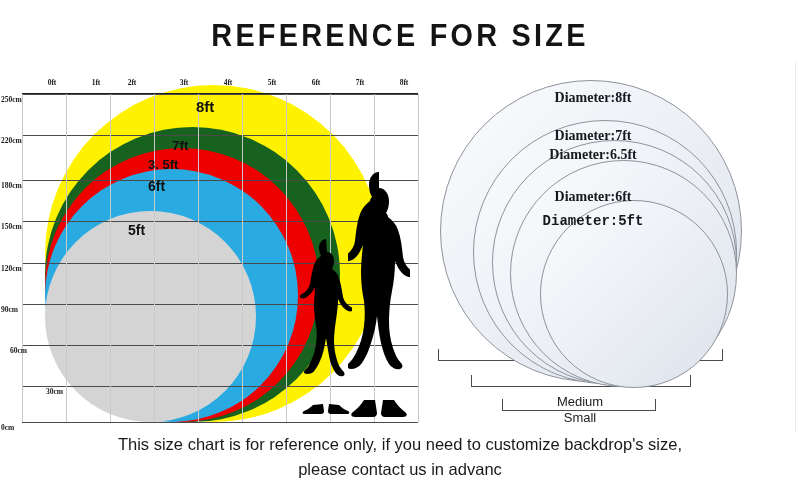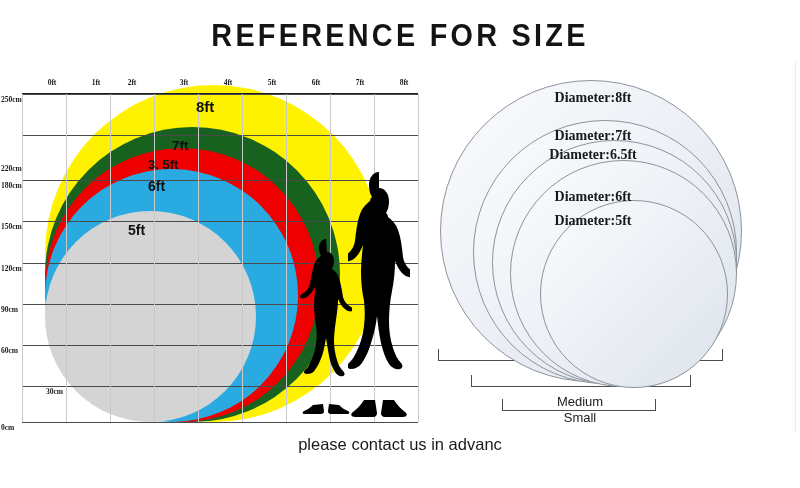--- a/index.html
+++ b/index.html
@@ -168,26 +168,26 @@
       <div class="xtick" style="left:88px;">1ft</div>
       <div class="xtick" style="left:124px;text-align:right;">2ft</div>
       <div class="xtick" style="left:176px;">3ft</div>
       <div class="xtick" style="left:220px;">4ft</div>
       <div class="xtick" style="left:264px;">5ft</div>
       <div class="xtick" style="left:308px;">6ft</div>
       <div class="xtick" style="left:352px;">7ft</div>
       <div class="xtick" style="left:396px;">8ft</div>
 
       <div class="ytick" style="top:24px;">250cm</div>
-      <div class="ytick" style="top:65px;margin-top:28px;">220cm</div>
+      <div class="ytick" style="top:65px;">220cm</div>
       <div class="ytick" style="top:110px;">180cm</div>
       <div class="ytick" style="top:151px;">150cm</div>
       <div class="ytick" style="top:193px;">120cm</div>
       <div class="ytick" style="top:234px;">90cm</div>
-      <div class="ytick" style="top:275px;">60cm</div>
+      <div class="ytick" style="top:275px;padding-left:9px;">60cm</div>
       <div class="ytick" style="top:316px;margin-left:45px;">30cm</div>
       <div class="ytick" style="top:352px;">0cm</div>
     </div>
 
     <div class="ringlabel" style="left:196px;top:26px;font-size:15px;">8ft</div>
     <div class="ringlabel" style="left:172px;top:66px;font-size:13.5px;">7ft</div>
     <div class="ringlabel" style="left:148px;top:85px;font-size:13px;">3. 5ft</div>
     <div class="ringlabel" style="left:148px;top:106px;font-size:14px;">6ft</div>
     <div class="ringlabel" style="left:128px;top:150px;font-size:14px;">5ft</div>
 
@@ -208,33 +208,34 @@
     <div class="disc" style="left:10px;top:18px;width:300px;height:300px;z-index:1;"></div>
     <div class="disc" style="left:43px;top:58px;width:262px;height:262px;z-index:2;"></div>
     <div class="disc" style="left:62px;top:78px;width:243px;height:243px;z-index:3;"></div>
     <div class="disc" style="left:80px;top:98px;width:225px;height:225px;z-index:4;"></div>
     <div class="disc" style="left:110px;top:138px;width:186px;height:186px;z-index:5;"></div>
 
     <div class="disclabel" style="left:163px;top:28px;z-index:9;">Diameter:8ft</div>
     <div class="disclabel" style="left:163px;top:66px;z-index:9;text-align:right;">Diameter:7ft</div>
     <div class="disclabel" style="left:163px;top:85px;z-index:9;">Diameter:6.5ft</div>
     <div class="disclabel" style="left:163px;top:105px;z-index:9;margin-top:22px;">Diameter:6ft</div>
-    <div class="disclabel" style="left:163px;top:151px;z-index:9;">Diameter:5ft</div>
+    <div class="disclabel" style="left:163px;top:151px;z-index:9;font-family:Liberation Mono, monospace;">Diameter:5ft</div>
   </div>
 
   <div class="brackets">
     <div class="bracket" style="left:8px;top:14px;width:283px;"></div>
     <div class="bklabel" style="left:150px;top:26px;">Large</div>
 
     <div class="bracket" style="left:41px;top:40px;width:218px;"></div>
     <div class="bklabel" style="left:150px;top:59px;">Medium</div>
 
     <div class="bracket" style="left:72px;top:64px;width:152px;"></div>
     <div class="bklabel" style="left:150px;top:75px;">Small</div>
   </div>
 
   <div class="edge-line"></div>
 
   <div class="caption">
+    <div>This size chart is for reference only, if you need to customize backdrop's size,</div>
     <div>please contact us in advanc</div>
   </div>
 
 </div>
 
 </body></html>

